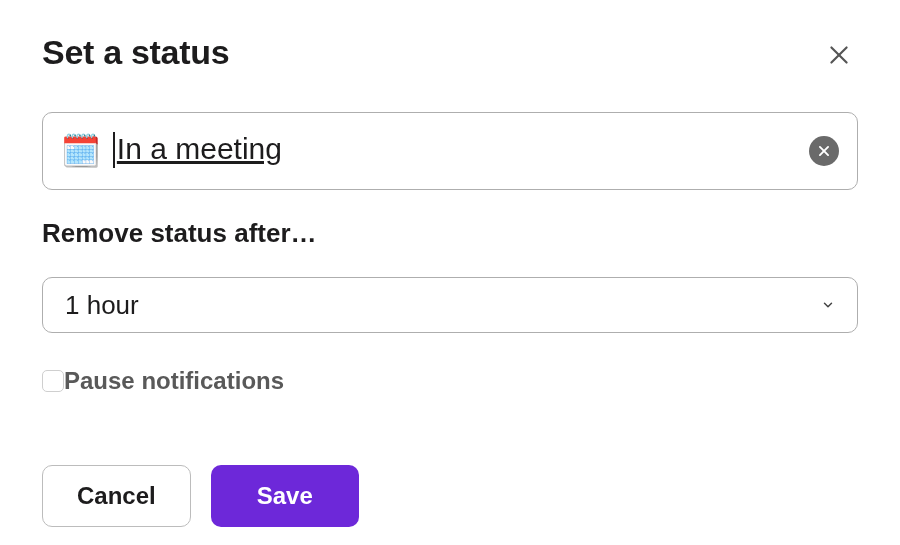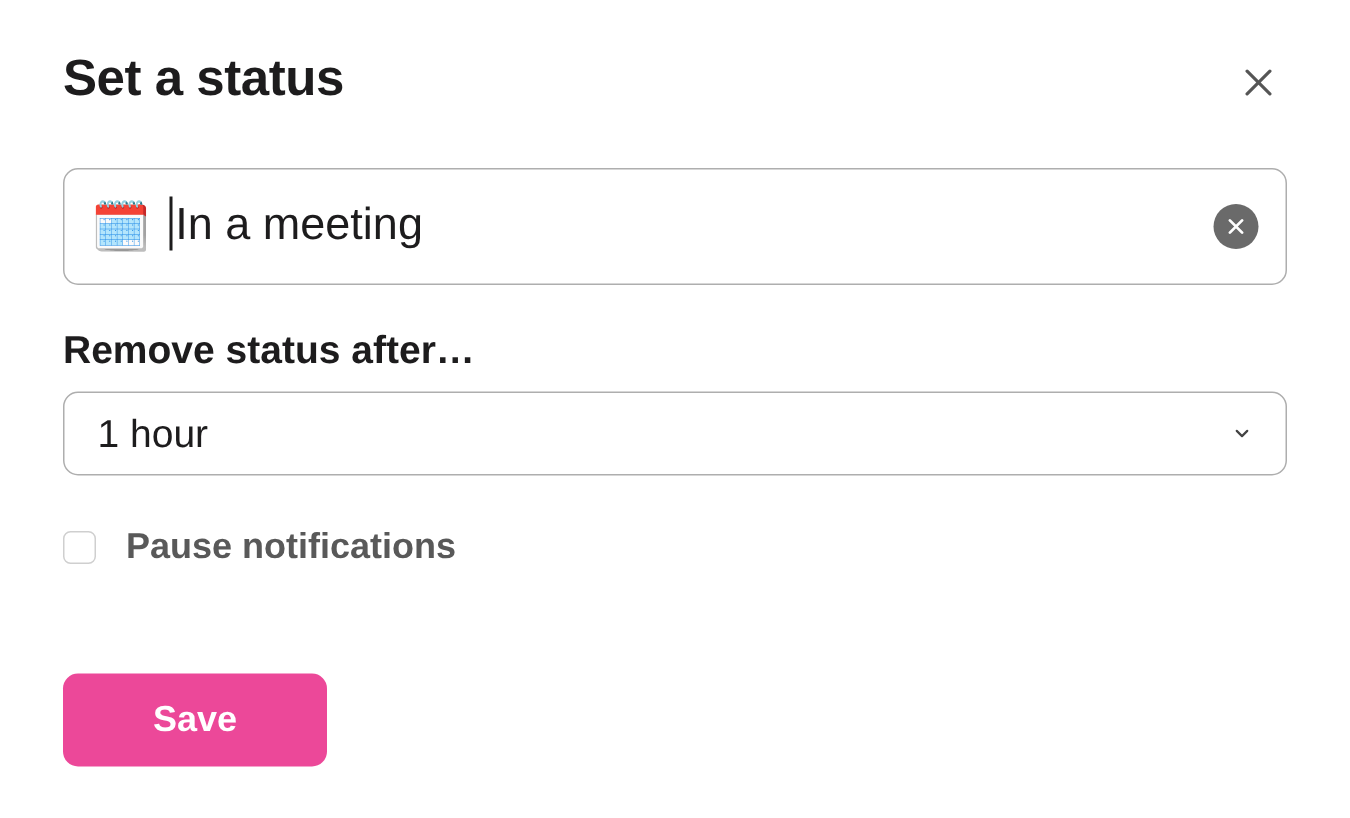--- a/index.html
+++ b/index.html
@@ -55,20 +55,21 @@
       align-items: center;
     }
     .status-text {
       font-size: 30px;
       color: #1d1c1d;
       flex: 1;
       border: none;
       outline: none;
       background: transparent;
       position: relative;
+      text-decoration: underline;
     }
     .caret {
       display: inline-block;
       width: 2px;
       height: 36px;
       background: #1d1c1d;
       vertical-align: middle;
       margin-right: 2px;
       position: relative;
       top: -2px;
@@ -82,21 +83,21 @@
       display: flex;
       align-items: center;
       justify-content: center;
       cursor: pointer;
       color: white;
     }
     .section-label {
       font-size: 26px;
       font-weight: 700;
       color: #1d1c1d;
-      margin-bottom: 12px;
+      margin-bottom: 28px;
     }
     .select-wrap {
       position: relative;
       border: 1px solid #aeaeae;
       border-radius: 10px;
       height: 56px;
       display: flex;
       align-items: center;
       padding: 0 22px;
       margin-bottom: 34px;
@@ -106,21 +107,20 @@
       font-size: 26px;
       color: #1d1c1d;
       flex: 1;
     }
     .chevron {
       color: #444;
     }
     .checkbox-row {
       display: flex;
       align-items: center;
-      gap: 20px;
       margin-bottom: 70px;
     }
     .checkbox {
       width: 22px;
       height: 22px;
       border: 1.5px solid #cfcfcf;
       border-radius: 5px;
       background: #fff;
       cursor: pointer;
     }
@@ -154,24 +154,24 @@
       display: flex;
       align-items: center;
       justify-content: center;
     }
     .btn-cancel {
       background: #fff;
       border: 1px solid #bcbcbc;
       color: #1d1c1d;
     }
     .btn-save {
-      background: #ec4899;
+      background: #6d28d9;
       border: none;
       color: #fff;
-      padding: 0 60px;
+      padding: 0 46px;
     }
   </style>
 </head>
 <body>
 
 <div class="header">
   <h1 class="title">Set a status</h1>
   <button class="close-btn">
     <svg width="26" height="26" viewBox="0 0 24 24" fill="none" stroke="currentColor" stroke-width="2" stroke-linecap="round">
       <line x1="5" y1="5" x2="19" y2="19"></line>
@@ -202,15 +202,16 @@
   </svg>
 </div>
 
 <div class="checkbox-row">
   <div class="checkbox"></div>
   <span class="checkbox-label">Pause notifications</span>
 </div>
 
 <div class="footer">
   <div class="button-group">
+    <button class="btn btn-cancel">Cancel</button>
     <button class="btn btn-save">Save</button>
   </div>
 </div>
 
 </body></html>

